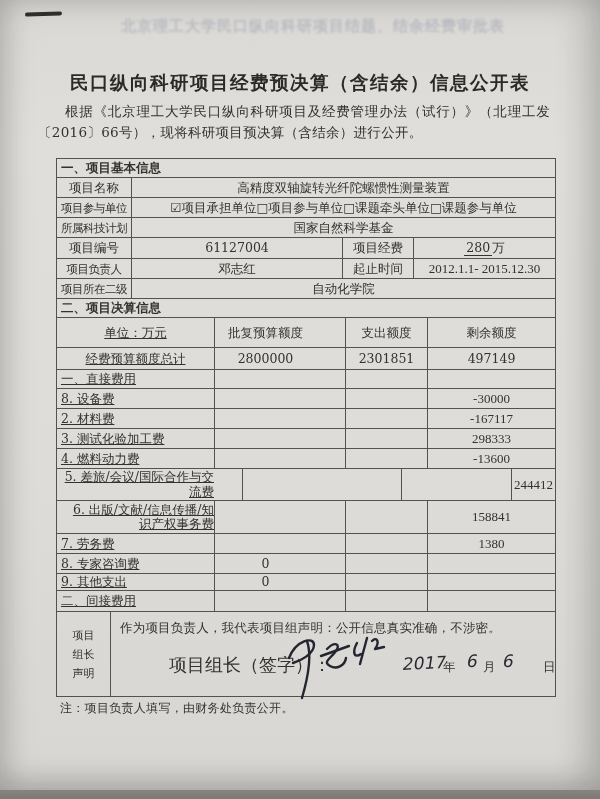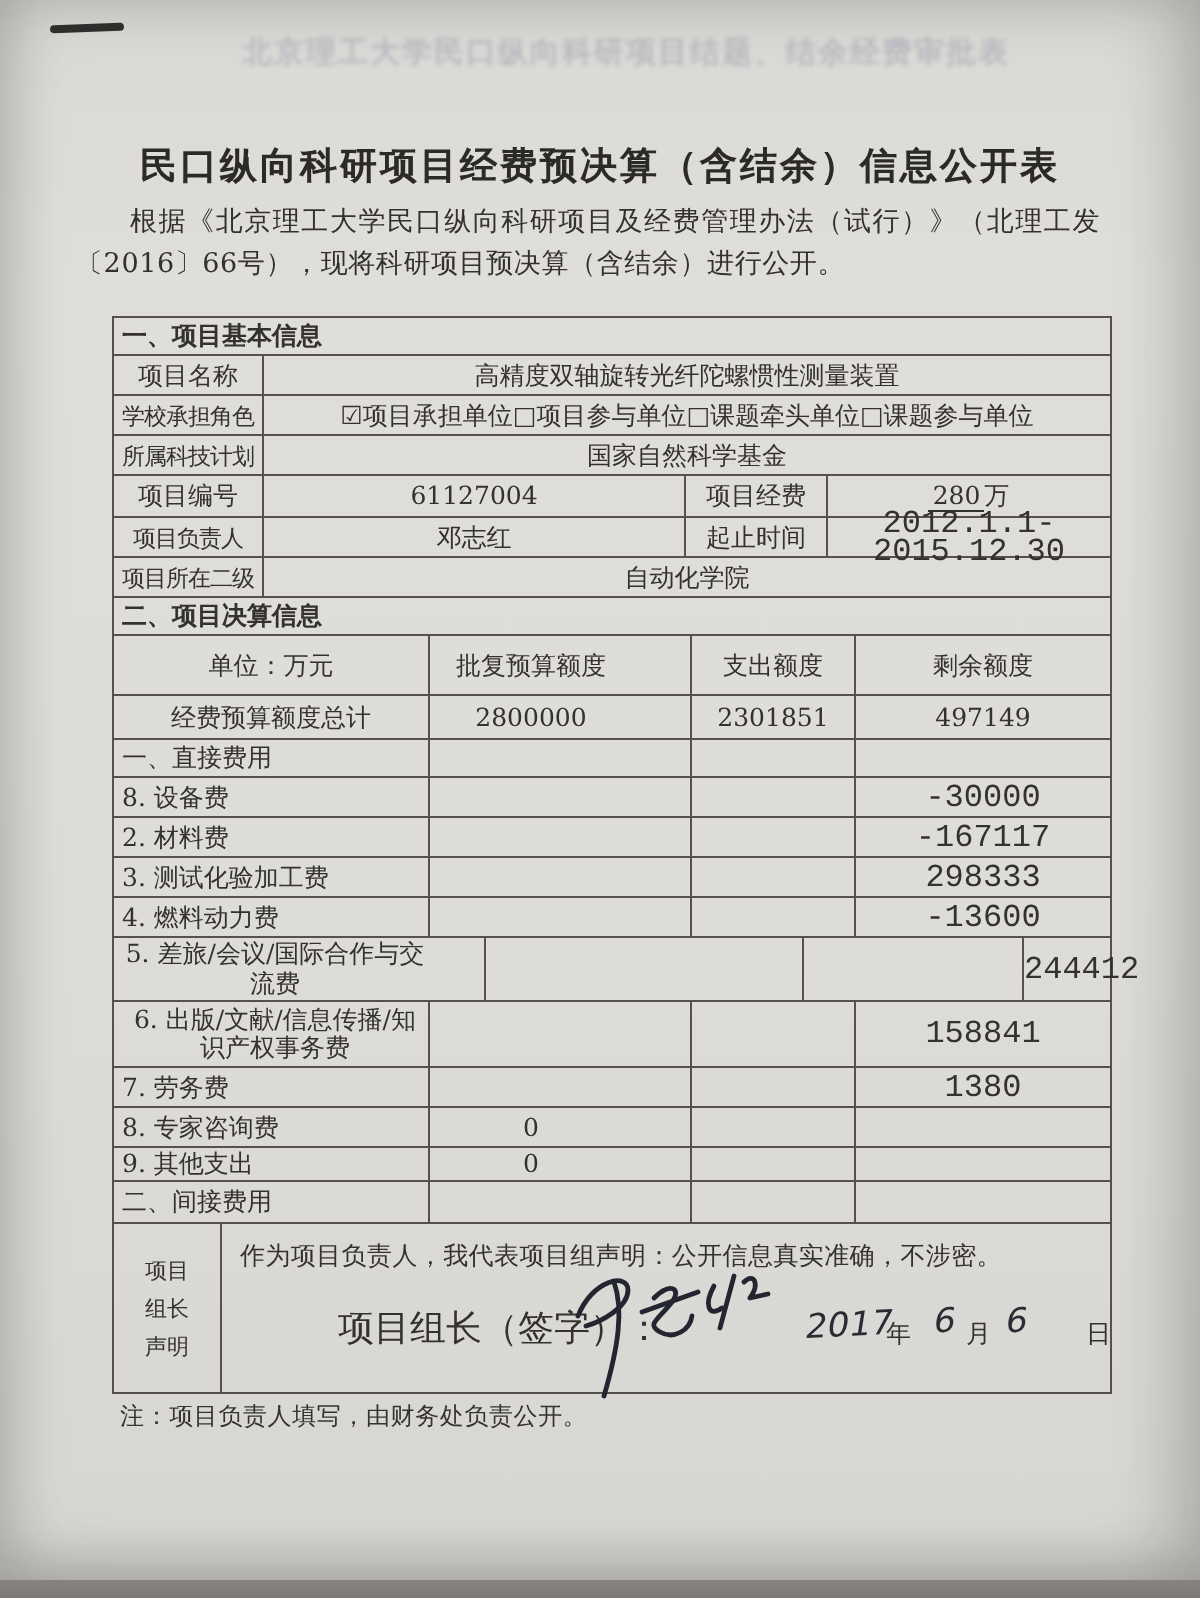--- a/index.html
+++ b/index.html
@@ -36,29 +36,29 @@
     position:absolute;left:56px;top:158px;width:500px;
     border:1px solid #55524e;box-sizing:border-box;color:#34322e;
   }
   .row{display:flex;border-bottom:1px solid #55524e;box-sizing:border-box;}
   .row:last-child{border-bottom:none;}
   .cell{
     display:flex;align-items:center;justify-content:center;box-sizing:border-box;
     font-size:12.5px;overflow:visible;text-align:center;line-height:14px;
   }
   .cell + .cell{border-left:1px solid #55524e;}
-  .left{justify-content:flex-start;text-align:center;padding-left:4px;}
+  .left{justify-content:flex-start;text-align:right;padding-left:4px;}
   .bold{font-weight:bold;font-family:"Liberation Sans",sans-serif;font-size:12.5px;}
   .tight{font-size:11.5px;letter-spacing:-.5px;}
-  .sans{font-family:Liberation Mono, monospace;font-size:16px;}
+  .sans{font-family:Liberation Serif, serif;font-size:13px;}
   .w-label{width:74px;flex:none;}
   .w-wide{flex:1;}
   .w-mid{width:211px;flex:none;}
   .w-flabel{width:71px;flex:none;}
-  .b1{width:157px;flex:none;}
+  .b1{width:157px;flex:none;text-decoration:underline;}
   .b2{width:102px;flex:none;}
   .b3{width:82px;flex:none;margin-left:29px;}
   .b4{flex:1;}
   .h19{height:19px;}.h20{height:20px;}.h21{height:21px;}.h22{height:22px;}
   .h30{height:30px;}.h32{height:32px;gap:28px;}.h33{height:33px;}.h17{height:17px;}.h84{height:84px;}
   .u-line{border-bottom:1px solid #34322e;padding:0 2px;}
   .wrap2{white-space:normal;line-height:14.5px;padding-top:1px;padding-bottom:1px;}
   
   .stmt-label{width:53px;flex:none;flex-direction:column;line-height:19px;font-size:11px;}
   .stmt-body{flex:1;position:relative;display:block;}
@@ -94,21 +94,21 @@
       <div class="row h19">
         <div class="cell w-wide left bold">一、项目基本信息</div>
       </div>
 
       <div class="row h20">
         <div class="cell w-label">项目名称</div>
         <div class="cell w-wide">高精度双轴旋转光纤陀螺惯性测量装置</div>
       </div>
 
       <div class="row h20">
-        <div class="cell w-label tight">学校承担角色</div>
+        <div class="cell w-label tight">项目参与单位</div>
         <div class="cell w-wide">☑项目承担单位□项目参与单位□课题牵头单位□课题参与单位</div>
       </div>
 
       <div class="row h20">
         <div class="cell w-label tight">所属科技计划</div>
         <div class="cell w-wide">国家自然科学基金</div>
       </div>
 
       <div class="row h21">
         <div class="cell w-label">项目编号</div>

